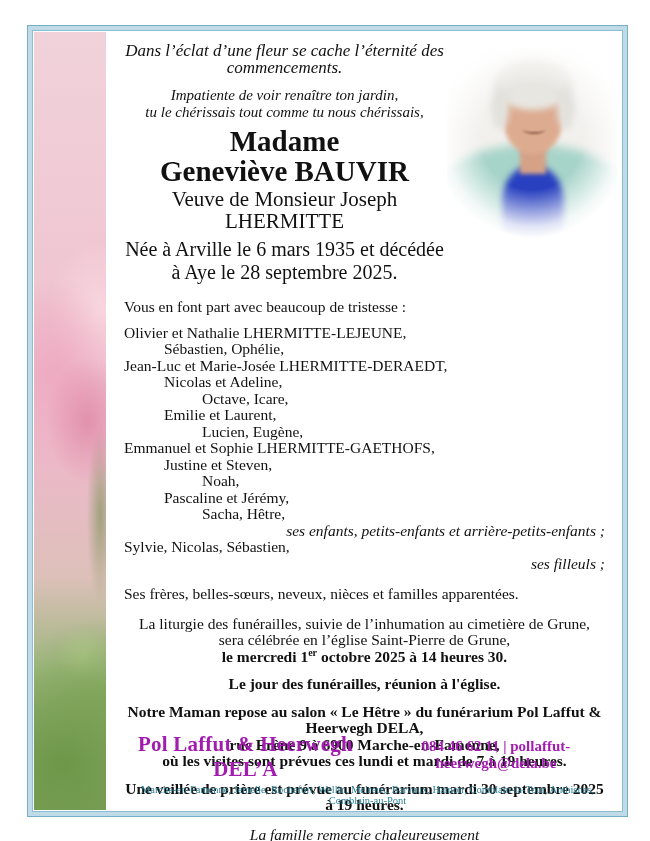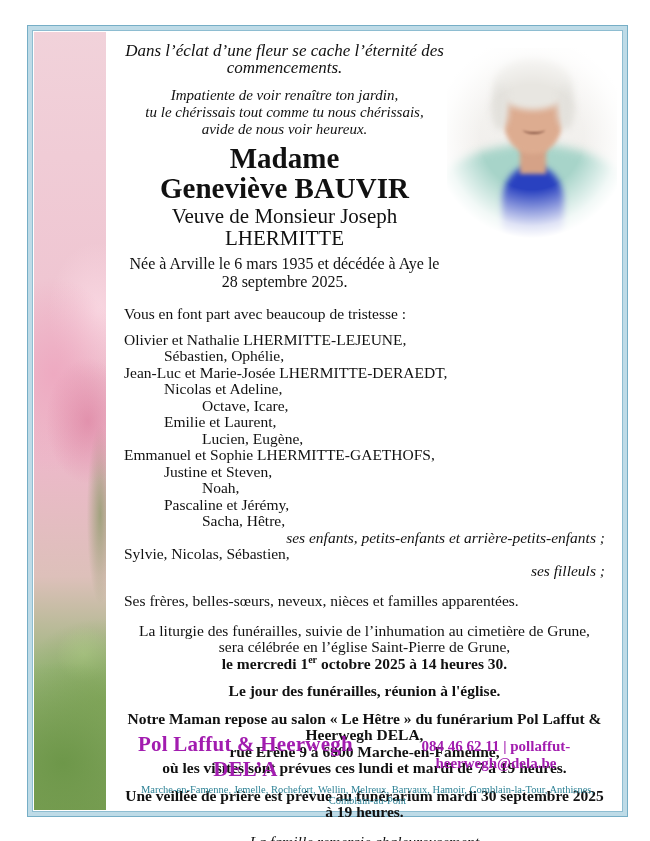--- a/index.html
+++ b/index.html
@@ -28,21 +28,21 @@
     padding:4px 16px 2px 10px;
   }
   .top-row { display:flex; align-items:flex-start; }
   .top-left { flex:1; text-align:center; padding-top:6px; }
   .quote { font-style:italic; font-size:17px; line-height:17px; }
   .poem { font-style:italic; font-size:15px; line-height:17px; margin-top:11px; }
   .title-block { margin-top:5px; }
   .h-title { font-size:29px; font-weight:bold; line-height:30px; }
   .h-name  { font-size:29px; font-weight:bold; line-height:30px; }
   .h-sub   { font-size:21px; line-height:22px; margin-top:2px; }
-  .h-dates { font-size:16px; margin-top:6px; }
+  .h-dates { font-size:20px; margin-top:6px; }
 
   
   .photo {
     position:relative; width:170px; height:194px; margin:12px -12px 0 2px;
     overflow:hidden; background:#fbfaf8; flex:0 0 auto;
   }
   .photo .bgblur { position:absolute; inset:0;
       background:linear-gradient(180deg,#f7f6f4 0%,#f1efec 55%,#edece9 100%); }
   .photo .cardigan { position:absolute; left:-18px; right:-18px; top:96px; bottom:-20px;
       background:#a7d4c9; border-radius:55% 55% 0 0; filter:blur(5px); }
@@ -90,21 +90,20 @@
   <div class="flower"></div>
 
   <div class="content">
 
     <div class="top-row">
       <div class="top-left">
         <div class="quote">Dans l’éclat d’une fleur se cache l’éternité des commencements.</div>
         <div class="poem">
           <div>Impatiente de voir renaître ton jardin,</div>
           <div>tu le chérissais tout comme tu nous chérissais,</div>
-          <div>avide de nous voir heureux.</div>
         </div>
         <div class="title-block">
           <div class="h-title">Madame</div>
           <div class="h-name">Geneviève BAUVIR</div>
           <div class="h-sub">Veuve de Monsieur Joseph LHERMITTE</div>
           <div class="h-dates">Née à Arville le 6 mars 1935 et décédée à Aye le 28 septembre 2025.</div>
         </div>
       </div>
 
       <div class="photo">

